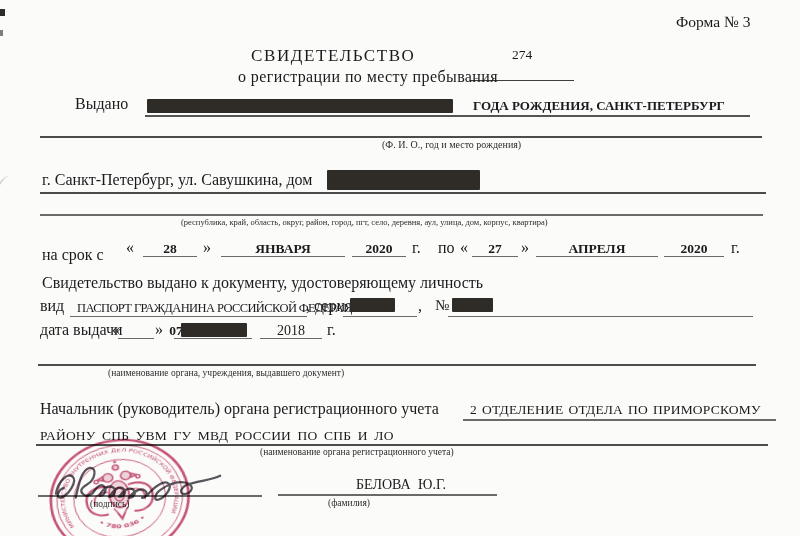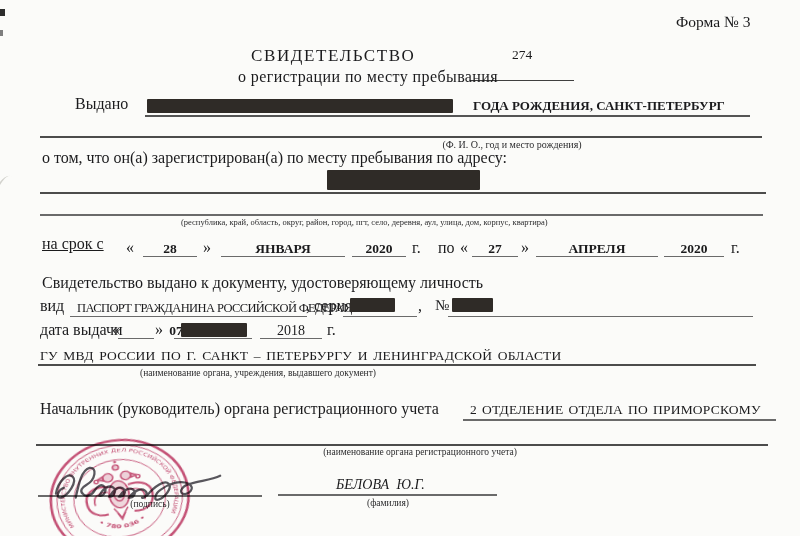--- a/index.html
+++ b/index.html
@@ -1,21 +1,21 @@
 <!DOCTYPE html>
 <html><head>
 <meta charset="utf-8">
 <style>
   html,body{margin:0;padding:0;background:#e8e8e6;}
   .page{position:relative;width:800px;height:536px;overflow:hidden;background:#fbfbf9;
         font-family:"Liberation Serif","DejaVu Serif",serif;color:#1b1b1d;}
   .abs{position:absolute;white-space:nowrap;text-align:center;}
   .hline{position:absolute;height:1px;background:#6a6a6a;}
   .hline.thick{height:2px;background:#4c4c4c;}
-  .caption{position:absolute;font-size:9.5px;color:#2c2c2e;text-align:center;white-space:nowrap;}
+  .caption{position:absolute;font-size:9.5px;color:#2c2c2e;white-space:nowrap;}
   .redact{position:absolute;background:#2f2b27;border-radius:1px;}
   .lbl{font-size:16px;}
   .cell{position:absolute;text-align:center;font-weight:bold;font-size:13.5px;white-space:nowrap;}
   .caps{font-size:13.5px;letter-spacing:.2px;white-space:nowrap;}
   .bold{font-weight:bold;margin-left:16px;}
   .stamp{position:absolute;left:45px;top:437px;width:146px;height:123px;
          mix-blend-mode:multiply;transform:rotate(-8deg);transform-origin:50% 40%;filter:blur(.3px);}
   .stamp svg{width:100%;height:100%;}
   .sig{position:absolute;left:52px;top:458px;width:188px;height:50px;mix-blend-mode:multiply;}
   .speck{position:absolute;background:#2c2c2c;}
@@ -36,27 +36,27 @@
   <div class="abs" style="left:470px;top:47px;width:104px;text-align:center;font-size:13.5px;border-bottom:1.5px solid #3f3f3f;padding-bottom:17px;">274</div>
   <div class="abs" style="left:238px;top:68px;font-size:16px;letter-spacing:.4px;">о регистрации по месту пребывания</div>
 
   <div class="abs lbl" style="left:75px;top:95px;">Выдано</div>
   <div class="redact" style="left:147px;top:99px;width:306px;height:14px;"></div>
   <div class="abs bold" style="left:457px;top:98px;font-size:13px;">ГОДА РОЖДЕНИЯ, САНКТ-ПЕТЕРБУРГ</div>
   <div class="hline" style="left:145px;top:115px;width:605px;height:1.5px;background:#555;"></div>
   <div class="hline thick" style="left:40px;top:136px;width:722px;"></div>
   <div class="caption" style="left:382px;top:139px;width:260px;font-size:10px;">(Ф. И. О., год и место рождения)</div>
 
-  <div class="abs lbl" style="left:42px;top:149px;">о том, что он(а) зарегистрирован(а) по месту пребывания по адресу:</div>
+  <div class="abs lbl" style="left:42px;top:171px;">г. Санкт-Петербург, ул. Савушкина, дом</div>
   <div class="redact" style="left:327px;top:170px;width:153px;height:20px;"></div>
   <div class="hline thick" style="left:40px;top:192px;width:726px;"></div>
   <div class="hline" style="left:40px;top:214px;width:723px;height:1.5px;"></div>
   <div class="caption" style="left:175px;top:217px;width:346px;font-size:8.5px;padding-left:6px;">(республика, край, область, округ, район, город, пгт, село, деревня, аул, улица, дом, корпус, квартира)</div>
 
-  <div class="abs lbl" style="left:42px;top:235px;text-decoration:underline;">на срок с</div>
+  <div class="abs lbl" style="left:42px;top:246px;">на срок с</div>
   <div class="abs lbl" style="left:126px;top:239px;">«</div>
   <div class="cell" style="left:143px;top:241px;width:54px;">28</div>
   <div class="abs lbl" style="left:203px;top:239px;">»</div>
   <div class="cell" style="left:221px;top:241px;width:124px;">ЯНВАРЯ</div>
   <div class="cell" style="left:352px;top:241px;width:54px;">2020</div>
   <div class="abs lbl" style="left:412px;top:239px;">г.</div>
   <div class="abs lbl" style="left:438px;top:239px;">по</div>
   <div class="abs lbl" style="left:460px;top:239px;">«</div>
   <div class="cell" style="left:472px;top:241px;width:46px;">27</div>
   <div class="abs lbl" style="left:521px;top:239px;">»</div>
@@ -87,33 +87,33 @@
   <div class="abs lbl" style="left:112px;top:321px;">«</div>
   <div class="cell" style="left:119px;top:323px;width:34px;margin-left:40px;">07</div>
   <div class="abs lbl" style="left:155px;top:321px;">»</div>
   <div class="redact" style="left:181px;top:323px;width:66px;height:14px;"></div>
   <div class="cell" style="left:262px;top:323px;width:58px;font-weight:normal;font-size:14px;">2018</div>
   <div class="abs lbl" style="left:327px;top:321px;">г.</div>
   <div class="hline" style="left:118px;top:338px;width:36px;"></div>
   <div class="hline" style="left:174px;top:338px;width:78px;"></div>
   <div class="hline" style="left:260px;top:338px;width:62px;"></div>
 
-  <div class="abs caps" style="left:40px;top:348px;word-spacing:2px;">ГУ МВД РОССИИ ПО Г. САНКТ – ПЕТЕРБУРГУ И ЛЕНИНГРАДСКОЙ ОБЛАСТИ</div>
   <div class="hline thick" style="left:38px;top:364px;width:718px;"></div>
   <div class="caption" style="left:108px;top:368px;width:300px;">(наименование органа, учреждения, выдавшего документ)</div>
 
   <div class="abs lbl" style="left:40px;top:400px;">Начальник (руководитель) органа регистрационного учета</div>
   <div class="abs caps" style="left:470px;top:402px;word-spacing:1.5px;">2 ОТДЕЛЕНИЕ ОТДЕЛА ПО ПРИМОРСКОМУ</div>
   <div class="hline" style="left:463px;top:419px;width:313px;height:1.5px;"></div>
+  <div class="abs caps" style="left:40px;top:428px;word-spacing:3px;">РАЙОНУ СПБ УВМ ГУ МВД РОССИИ ПО СПБ И ЛО</div>
   <div class="hline thick" style="left:36px;top:444px;width:732px;"></div>
   <div class="caption" style="left:260px;top:447px;width:320px;">(наименование органа регистрационного учета)</div>
 
   <div class="hline" style="left:38px;top:495px;width:224px;height:1.5px;"></div>
   <div class="caption" style="left:90px;top:499px;width:120px;">(подпись)</div>
-  <div class="abs" style="left:336px;top:477px;font-size:14px;word-spacing:4px;font-style:italic;">БЕЛОВА Ю.Г.</div>
+  <div class="abs" style="left:356px;top:477px;font-size:14px;word-spacing:4px;">БЕЛОВА Ю.Г.</div>
   <div class="hline" style="left:278px;top:494px;width:219px;height:1.5px;"></div>
   <div class="caption" style="left:328px;top:498px;width:120px;">(фамилия)</div>
 
   <div class="stamp">
     <svg viewBox="0 0 146 146" preserveAspectRatio="none">
       <g stroke="#c03b66" fill="none" opacity="0.88">
         <circle cx="73" cy="73" r="69" stroke-width="2.6"></circle>
         <circle cx="73" cy="73" r="63" stroke-width="1"></circle>
         <circle cx="73" cy="73" r="46" stroke-width="1"></circle>
       </g>

